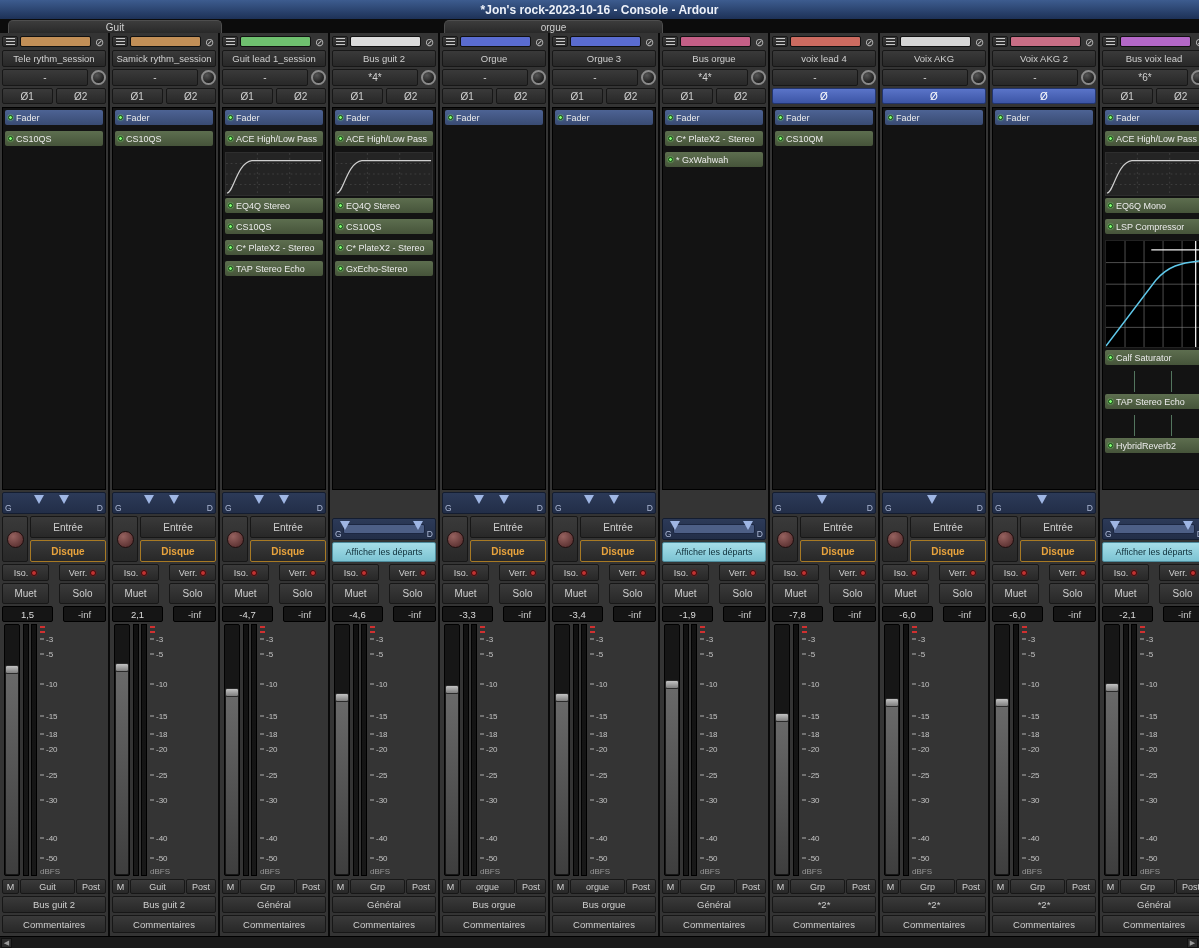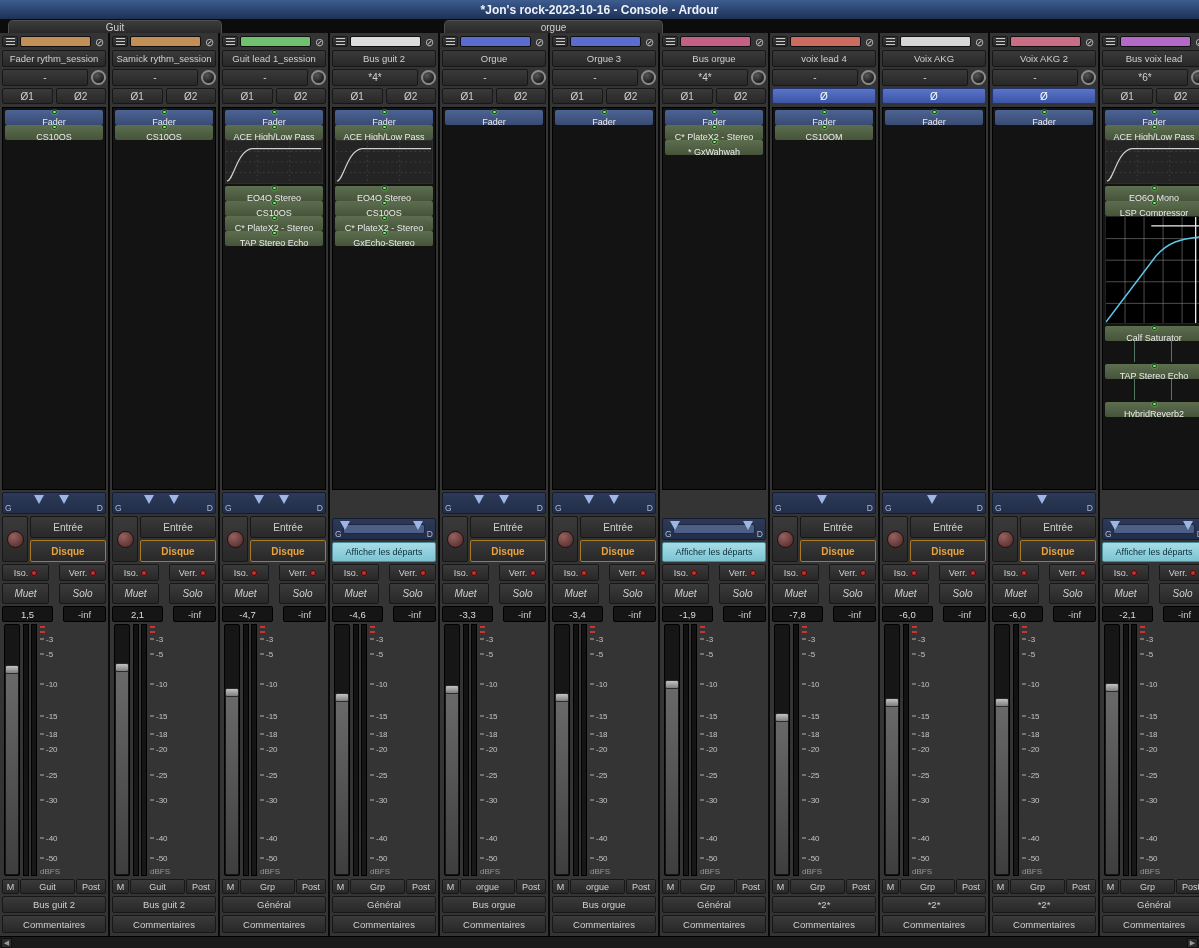--- a/index.html
+++ b/index.html
@@ -26,22 +26,22 @@
   .name-btn { height:17px; font-size:9.5px; margin-bottom:2px; }
   .trim-row { display:flex; gap:3px; height:17px; margin-bottom:2px; align-items:center; }
   .input-btn { flex:1; height:17px; }
   .trim-knob { width:15px; height:15px; border-radius:50%;
                background:radial-gradient(circle at 35% 30%, #565656, #1d1d1d 72%);
                border:2px solid #8a8a8a; }
   .phase-row { display:flex; gap:3px; height:16px; margin-bottom:3px; }
   .phase-btn { flex:1; }
   .phase-btn.active { background:linear-gradient(#5a74c8,#3c55a6); color:#fff; border-color:#22346e; }
   .proc-box { flex:1; background:#131313; border:1px solid #000; padding:2px; overflow:hidden; margin-bottom:2px; }
-  .proc-row { height:15px; margin-bottom:0; border-radius:2px; display:flex; align-items:center;
-              gap:3px; padding:0 3px; font-size:9px; color:#ececec;flex-direction:column; }
+  .proc-row { height:15px; margin-bottom:6px; border-radius:2px; display:flex; align-items:center;
+              gap:3px; padding:0 3px; font-size:9px; color:#ececec; }
   .fader-row { background:linear-gradient(#4d6394,#394b73); }
   .plugin-row { background:linear-gradient(#5d6e4f,#46543a); }
   .led { width:5px; height:5px; min-width:5px; border-radius:50%; background:#7dfc6e;
          border:1px solid #153315; box-shadow:0 0 2px #7dfc6e; }
   .proc-label { overflow:hidden; white-space:nowrap; }
   .proc-graph { margin-bottom:2px; border:1px solid #2e2e2e; background:#242424; height:44px; }
   .proc-graph.comp { height:108px; background:#000; border-color:#222; }
   .proc-gap { height:21px; margin-bottom:2px; opacity:.7;
               background-image:linear-gradient(#6f9f7f,#6f9f7f),linear-gradient(#6f9f7f,#6f9f7f);
               background-size:1px 100%,1px 100%; background-repeat:no-repeat; background-position:30% 0,68% 0; }
@@ -63,21 +63,21 @@
   .entree-btn, .disque-btn { flex:1; font-size:10px; }
   .disque-btn { color:#e8a33c; border:1px solid #a87a24; font-weight:bold; }
   .sends-btn { height:20px; background:linear-gradient(#a5dde8,#7cc3d2); color:#0e2e38;
                font-size:9px; border:1px solid #4e8c9c; }
   .row2 { display:flex; gap:10px; margin-bottom:2px; }
   .iso-row { height:17px; }
   .mini-btn { flex:1; font-size:9px; gap:3px; }
   .red-dot { width:6px; height:6px; border-radius:50%; background:#c23232; border:1px solid #3a0c0c;
              box-shadow:0 0 2px #802020; }
   .ms-row { height:21px; }
-  .ms-btn { flex:1;font-style:italic; }
+  .ms-btn { flex:1; }
   .gain-row { height:16px; }
   .gain-box { flex:1.2; background:#151515; border:1px solid #000; border-radius:2px; color:#dcdcdc;
               font-size:9.5px; display:flex; align-items:center; justify-content:center; }
   .gain-box.peak { flex:1; color:#c6c6c6; }
   .meter-zone { height:252px; display:flex; gap:3px; margin-bottom:3px; padding-left:2px; }
   .fader-track { position:relative; width:16px; background:#161616; border:1px solid #020202; border-radius:2px; }
   .fader-fill { position:absolute; left:1px; right:1px; bottom:1px;
                 background:linear-gradient(180deg,#6a6a6a,#3e3e3e); border-radius:1px; }
   .fader-handle { position:absolute; left:0; right:0; height:9px;
                   background:linear-gradient(#c2c2c2,#7e7e7e); border:1px solid #2a2a2a; border-radius:2px; }
@@ -113,21 +113,21 @@
 
 <div class="strips" id="strips">
     <div class="strip">
     <div class="strip-header">
       <div class="btn icon-btn">
           <span class="grip"></span>
         </div>
       <div class="color-bar" style="background: linear-gradient(rgb(194, 143, 87), rgb(194, 143, 87));"></div>
       <div class="hide-ico">⊘</div>
     </div>
-    <div class="btn name-btn">Fader rythm_session</div>
+    <div class="btn name-btn">Tele rythm_session</div>
     <div class="trim-row">
       <div class="btn input-btn">-</div>
       <div class="trim-knob"></div>
     </div>
     <div class="phase-row">
         <div class="btn phase-btn">Ø1</div>
         <div class="btn phase-btn">Ø2</div>
       </div>
     <div class="proc-box">
         <div class="proc-row fader-row">

